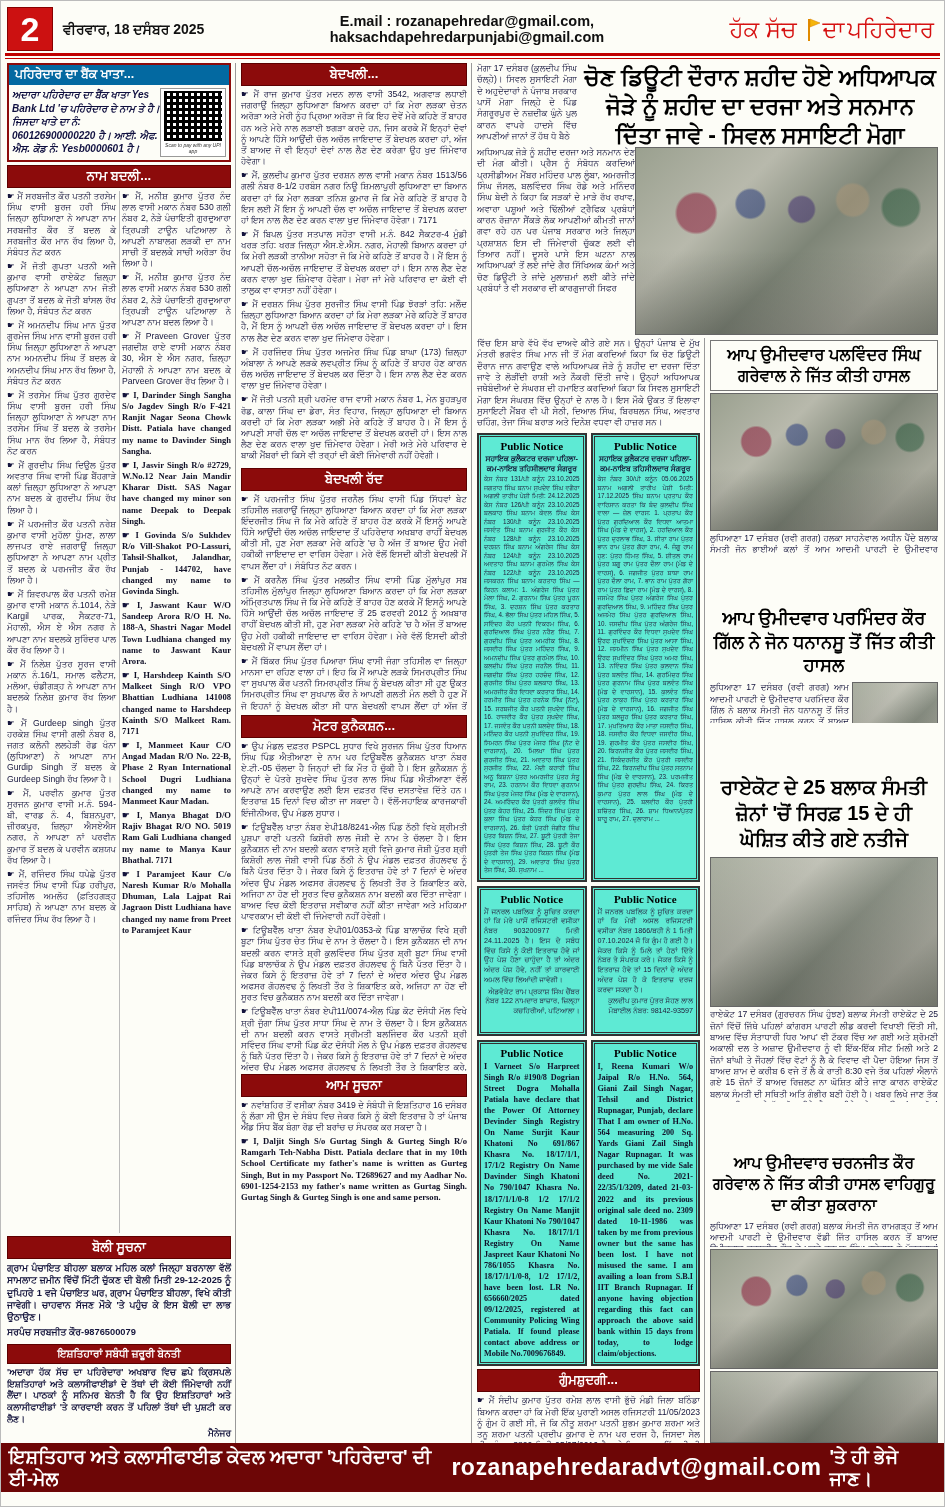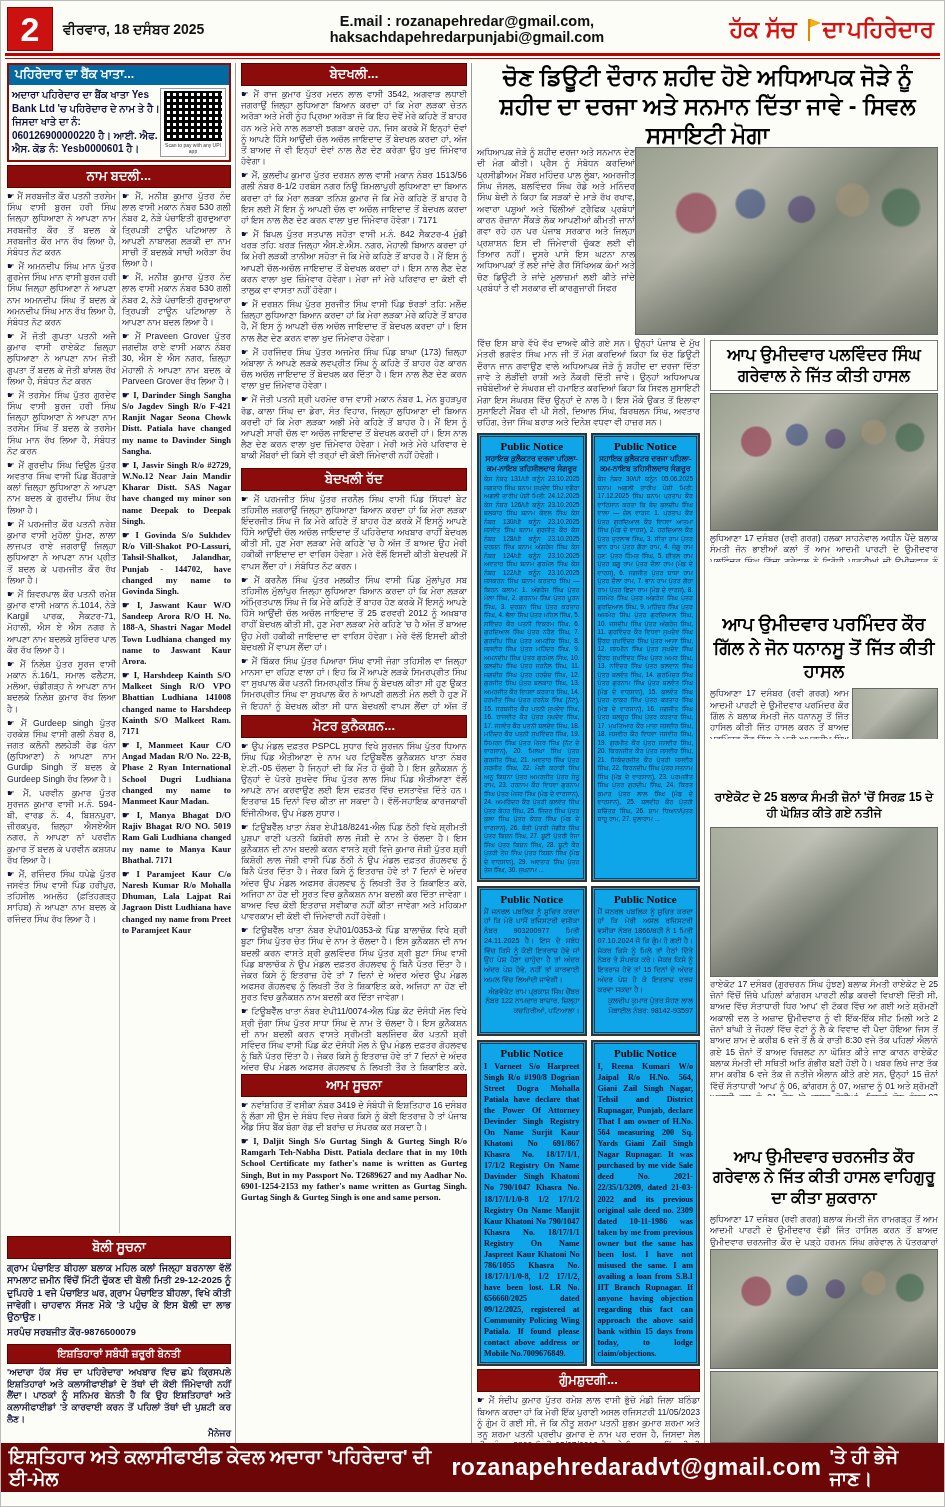--- a/index.html
+++ b/index.html
@@ -5,42 +5,42 @@
   * { margin:0; padding:0; box-sizing:border-box; }
   html,body { width:945px; }
   body { font-family:"Liberation Sans","DejaVu Sans",sans-serif; background:#e8e8e4; }
   .page { width:945px; height:1507px; background:#fdfdf7; position:relative; overflow:hidden; border:1px solid #bbb; }
 
   
   .hdr { display:flex; align-items:center; height:52px; padding:4px 10px 0 6px; gap:10px; }
   .pagenum { background:#cc1111; color:#fff; font-weight:bold; font-size:34px; width:46px; height:44px; display:flex; align-items:center; justify-content:center; border:1px solid #880000; }
   .hdate { font-size:14px; font-weight:bold; color:#111; white-space:nowrap; }
   .hmail { flex:1; text-align:center; font-size:14.5px; font-weight:bold; color:#101010; }
-  .masthead { display:flex; align-items:center; gap:3px; font-weight:bold; color:#d61111; font-size:23px; white-space:nowrap; }
+  .masthead { display:flex; align-items:center; gap:3px; font-weight:normal; color:#d61111; font-size:23px; white-space:nowrap; }
   .flagicon { width:20px; height:24px; position:relative; display:inline-block; }
   .flagicon svg { display:block; }
   .redrule { border-top:3px solid #c00000; border-bottom:1px solid #c00000; height:6px; margin:0 4px; }
 
   
   .main { display:flex; gap:5px; padding:4px 6px 0 6px; height:1384px; overflow:hidden; }
   .c1 { width:229px; border-right:1px solid #999; padding-right:4px; display:flex; flex-direction:column; overflow:hidden; }
   .c2 { width:231px; border-right:1px solid #999; padding-right:4px; display:flex; flex-direction:column; overflow:hidden; }
   .rhalf { flex:1; display:flex; flex-direction:column; overflow:hidden; }
 
   .secbar { background:#8c0b0b; color:#fff; text-align:center; font-weight:bold; font-size:13px; padding:2px 0 3px; margin:3px 0; border:1px solid #5d0000; }
   .ptext { font-size:8.6px; line-height:1.3; color:#14143c; text-align:justify; }
   .ptext p { margin-bottom:3px; }
   .ptext p::before { content:"☛ "; color:#14143c; }
   .ptext p.nob::before { content:""; }
   .en { font-family:"Liberation Serif","DejaVu Serif",serif; color:#101028; font-weight:bold; }
 
   
   .bankwrap { border:2px solid #8c0b0b; }
   .bankbar { background:#0369a1; color:#fff; font-weight:bold; font-size:12.5px; padding:2px 6px 3px; display:flex; justify-content:space-between; align-items:center; }
-  .bankrow { display:flex; padding:3px; }
+  .bankrow { display:flex; padding:3px;font-style:italic; }
   .banktext { flex:1; font-size:10px; font-weight:bold; line-height:1.35; color:#101040; }
   .qr { width:66px; border:1px solid #999; background:#fff; padding:2px; text-align:center; }
   .qrpix { width:58px; height:50px; margin:0 auto;
      background:
        repeating-linear-gradient(0deg,#000 0 3px,transparent 3px 6px),
        repeating-linear-gradient(90deg,#000 0 3px,#fff 3px 6px); }
   .qrcap { font-size:5px; color:#333; margin-top:1px; }
 
   .twocol { column-count:2; column-gap:6px; column-rule:1px solid #bbb; flex:1; overflow:hidden; }
 
@@ -62,21 +62,21 @@
                 radial-gradient(circle at 72% 28%, rgba(170,150,120,.55) 0 6%, transparent 7%),
                 radial-gradient(circle at 88% 32%, rgba(40,90,60,.5) 0 6%, transparent 7%),
                 linear-gradient(180deg,transparent 55%, rgba(40,40,40,.25)); }
   .photo.plain::after { background:linear-gradient(180deg, rgba(255,255,255,.15), rgba(30,30,30,.25)); }
 
   .headline2 { font-size:16.5px; font-weight:bold; text-align:center; line-height:1.3; color:#000; border:1px solid #777; padding:3px 2px; margin:2px 0; }
   .headline2.noborder { border:none;margin-top:48px; }
   .story { font-size:8.6px; line-height:1.32; color:#14143c; text-align:justify; overflow:hidden; }
 
   .pnrow { display:flex; gap:4px; margin-top:4px; }
-  .pnbox { flex:1; border:2px solid #333; outline:1px solid #333; outline-offset:-4px; padding:5px 5px; background:#0ea5e9; overflow:hidden; }
+  .pnbox { flex:1; border:2px solid #333; outline:1px solid #333; outline-offset:-4px; padding:5px 5px; background:#5eead4; overflow:hidden; }
   .pnbox h4 { font-family:"Liberation Serif","DejaVu Serif",serif; text-align:center; font-size:11px; margin-bottom:2px; color:#000; }
   .pnbox .sub { text-align:center; font-weight:bold; font-size:7.5px; line-height:1.3; color:#101030; }
   .pnbox .bd { font-size:6.3px; line-height:1.35; color:#20203c; text-align:justify; margin-top:2px; }
   .pnbox .bd.enb { font-size:8.2px; font-family:"Liberation Serif","DejaVu Serif",serif; font-weight:bold; color:#101028; }
 
   .inset { float:right; width:86px; height:100px; margin:0 0 2px 3px; }
 
   
   .pfoot { position:absolute; left:0; right:0; bottom:14px; height:49px; background:#6d0606; color:#fff; display:flex; align-items:center; justify-content:center; gap:8px; padding:0 8px; }
   .pfoot .t { font-size:19px; font-weight:bold; }
@@ -114,22 +114,22 @@
           <div class="banktext">ਅਦਾਰਾ ਪਹਿਰੇਦਾਰ ਦਾ ਬੈਂਕ ਖਾਤਾ Yes Bank Ltd 'ਚ ਪਹਿਰੇਦਾਰ ਦੇ ਨਾਮ ਤੇ ਹੈ। ਜਿਸਦਾ ਖਾਤੇ ਦਾ ਨੰ: 060126900000220 ਹੈ। ਆਈ. ਐਫ. ਐਸ. ਕੋਡ ਨੰ: Yesb0000601 ਹੈ।</div>
           <div class="qr">
             <div class="qrpix"></div>
             <div class="qrcap">Scan to pay with any UPI app</div>
           </div>
         </div>
       </div>
       <div class="secbar">ਨਾਮ ਬਦਲੀ...</div>
       <div class="twocol ptext">
           <p>ਮੈਂ ਸਰਬਜੀਤ ਕੌਰ ਪਤਨੀ ਤਰਸੇਮ ਸਿੰਘ ਵਾਸੀ ਬੁਰਜ ਹਰੀ ਸਿੰਘ ਜਿਲ੍ਹਾ ਲੁਧਿਆਣਾ ਨੇ ਆਪਣਾ ਨਾਮ ਸਰਬਜੀਤ ਕੌਰ ਤੋਂ ਬਦਲ ਕੇ ਸਰਬਜੀਤ ਕੌਰ ਮਾਨ ਰੱਖ ਲਿਆ ਹੈ, ਸੰਬੰਧਤ ਨੋਟ ਕਰਨ</p>
+          <p>ਮੈਂ ਜੋਤੀ ਗੁਪਤਾ ਪਤਨੀ ਅਜੈ ਕੁਮਾਰ ਵਾਸੀ ਰਾਏਕੋਟ ਜ਼ਿਲ੍ਹਾ ਲੁਧਿਆਣਾ ਨੇ ਆਪਣਾ ਨਾਮ ਜੋਤੀ ਗੁਪਤਾ ਤੋਂ ਬਦਲ ਕੇ ਜੋਤੀ ਬਾਂਸਲ ਰੱਖ ਲਿਆ ਹੈ, ਸੰਬੰਧਤ ਨੋਟ ਕਰਨ</p>
           <p>ਮੈਂ ਅਮਨਦੀਪ ਸਿੰਘ ਮਾਨ ਪੁੱਤਰ ਗੁਰਮੇਜ ਸਿੰਘ ਮਾਨ ਵਾਸੀ ਬੁਰਜ ਹਰੀ ਸਿੰਘ ਜਿਲ੍ਹਾ ਲੁਧਿਆਣਾ ਨੇ ਆਪਣਾ ਨਾਮ ਅਮਨਦੀਪ ਸਿੰਘ ਤੋਂ ਬਦਲ ਕੇ ਅਮਨਦੀਪ ਸਿੰਘ ਮਾਨ ਰੱਖ ਲਿਆ ਹੈ, ਸੰਬੰਧਤ ਨੋਟ ਕਰਨ</p>
-          <p>ਮੈਂ ਜੋਤੀ ਗੁਪਤਾ ਪਤਨੀ ਅਜੈ ਕੁਮਾਰ ਵਾਸੀ ਰਾਏਕੋਟ ਜ਼ਿਲ੍ਹਾ ਲੁਧਿਆਣਾ ਨੇ ਆਪਣਾ ਨਾਮ ਜੋਤੀ ਗੁਪਤਾ ਤੋਂ ਬਦਲ ਕੇ ਜੋਤੀ ਬਾਂਸਲ ਰੱਖ ਲਿਆ ਹੈ, ਸੰਬੰਧਤ ਨੋਟ ਕਰਨ</p>
           <p>ਮੈਂ ਤਰਸੇਮ ਸਿੰਘ ਪੁੱਤਰ ਗੁਰਦੇਵ ਸਿੰਘ ਵਾਸੀ ਬੁਰਜ ਹਰੀ ਸਿੰਘ ਜਿਲ੍ਹਾ ਲੁਧਿਆਣਾ ਨੇ ਆਪਣਾ ਨਾਮ ਤਰਸੇਮ ਸਿੰਘ ਤੋਂ ਬਦਲ ਕੇ ਤਰਸੇਮ ਸਿੰਘ ਮਾਨ ਰੱਖ ਲਿਆ ਹੈ, ਸੰਬੰਧਤ ਨੋਟ ਕਰਨ</p>
           <p>ਮੈਂ ਗੁਰਦੀਪ ਸਿੰਘ ਦਿਉਲ ਪੁੱਤਰ ਅਵਤਾਰ ਸਿੰਘ ਵਾਸੀ ਪਿੰਡ ਬੈਂਹਗਾੜੇ ਕਲਾਂ ਜ਼ਿਲ੍ਹਾ ਲੁਧਿਆਣਾ ਨੇ ਆਪਣਾ ਨਾਮ ਬਦਲ ਕੇ ਗੁਰਦੀਪ ਸਿੰਘ ਰੱਖ ਲਿਆ ਹੈ।</p>
           <p>ਮੈਂ ਪਰਮਜੀਤ ਕੌਰ ਪਤਨੀ ਨਰੇਸ਼ ਕੁਮਾਰ ਵਾਸੀ ਮੁਹੱਲਾ ਧੂੰਮਣ, ਲਾਲਾ ਲਾਜਪਤ ਰਾਏ ਜਗਰਾਉਂ ਜਿਲ੍ਹਾ ਲੁਧਿਆਣਾ ਨੇ ਆਪਣਾ ਨਾਮ ਪ੍ਰੀਤ ਤੋਂ ਬਦਲ ਕੇ ਪਰਮਜੀਤ ਕੌਰ ਰੱਖ ਲਿਆ ਹੈ।</p>
           <p>ਮੈਂ ਸ਼ਿਵਰਪਾਲ ਕੌਰ ਪਤਨੀ ਰਮੇਸ਼ ਕੁਮਾਰ ਵਾਸੀ ਮਕਾਨ ਨੰ.1014, ਨੇੜੇ Kargil ਪਾਰਕ, ਸੈਕਟਰ-71, ਮੋਹਾਲੀ, ਐਸ ਏ ਐਸ ਨਗਰ ਨੇ ਆਪਣਾ ਨਾਮ ਬਦਲਕੇ ਸੁਰਿੰਦਰ ਪਾਲ ਕੌਰ ਰੱਖ ਲਿਆ ਹੈ।</p>
           <p>ਮੈਂ ਨਿਲੇਸ਼ ਪੁੱਤਰ ਸੂਰਜ ਵਾਸੀ ਮਕਾਨ ਨੰ.16/1, ਸਮਾਲ ਫਲੈਟਸ, ਮਲੋਆ, ਚੰਡੀਗੜ੍ਹ ਨੇ ਆਪਣਾ ਨਾਮ ਬਦਲਕੇ ਨਿਲੇਸ਼ ਕੁਮਾਰ ਰੱਖ ਲਿਆ ਹੈ।</p>
           <p>ਮੈਂ Gurdeep singh ਪੁੱਤਰ ਹਰਕੇਸ਼ ਸਿੰਘ ਵਾਸੀ ਗਲੀ ਨੰਬਰ 8, ਜਗਤ ਕਲੋਨੀ ਲਲਹੇੜੀ ਰੋਡ ਖੰਨਾ (ਲੁਧਿਆਣਾ) ਨੇ ਆਪਣਾ ਨਾਮ Gurdip Singh ਤੋਂ ਬਦਲ ਕੇ Gurdeep Singh ਰੱਖ ਲਿਆ ਹੈ।</p>
           <p>ਮੈਂ, ਪਰਵੀਨ ਕੁਮਾਰ ਪੁੱਤਰ ਸੁਰਜਨ ਕੁਮਾਰ ਵਾਸੀ ਮ.ਨੰ. 594-ਬੀ, ਵਾਰਡ ਨੰ. 4, ਬਿਸ਼ਨਪੁਰਾ, ਜ਼ੀਰਕਪੁਰ, ਜ਼ਿਲ੍ਹਾ ਐਸਏਐਸ ਨਗਰ, ਨੇ ਆਪਣਾ ਨਾਂ ਪਰਵੀਨ ਕੁਮਾਰ ਤੋਂ ਬਦਲ ਕੇ ਪਰਵੀਨ ਕਸ਼ਯਪ ਰੱਖ ਲਿਆ ਹੈ।</p>
           <p>ਮੈਂ, ਰਜਿੰਦਰ ਸਿੰਘ ਧਪੇਛੇ ਪੁੱਤਰ ਜਸਵੰਤ ਸਿੰਘ ਵਾਸੀ ਪਿੰਡ ਹਰੀਪੁਰ, ਤਹਿਸੀਲ ਅਮਲੋਹ (ਫ਼ਤਿਹਗੜ੍ਹ ਸਾਹਿਬ) ਨੇ ਆਪਣਾ ਨਾਮ ਬਦਲ ਕੇ ਰਜਿੰਦਰ ਸਿੰਘ ਰੱਖ ਲਿਆ ਹੈ।</p>
           <p>ਮੈਂ, ਮਨੀਸ਼ ਕੁਮਾਰ ਪੁੱਤਰ ਨੰਦ ਲਾਲ ਵਾਸੀ ਮਕਾਨ ਨੰਬਰ 530 ਗਲੀ ਨੰਬਰ 2, ਨੇੜੇ ਪੰਚਾਇਤੀ ਗੁਰਦੁਆਰਾ ਤ੍ਰਿਪੜੀ ਟਾਊਨ ਪਟਿਆਲਾ ਨੇ ਆਪਣੀ ਨਾਬਾਲਗ ਲੜਕੀ ਦਾ ਨਾਮ ਸਾਚੀ ਤੋਂ ਬਦਲਕੇ ਸਾਚੀ ਅਰੋੜਾ ਰੱਖ ਲਿਆ ਹੈ।</p>
           <p>ਮੈਂ, ਮਨੀਸ਼ ਕੁਮਾਰ ਪੁੱਤਰ ਨੰਦ ਲਾਲ ਵਾਸੀ ਮਕਾਨ ਨੰਬਰ 530 ਗਲੀ ਨੰਬਰ 2, ਨੇੜੇ ਪੰਚਾਇਤੀ ਗੁਰਦੁਆਰਾ ਤ੍ਰਿਪੜੀ ਟਾਊਨ ਪਟਿਆਲਾ ਨੇ ਆਪਣਾ ਨਾਮ ਬਦਲ ਲਿਆ ਹੈ।</p>
@@ -180,20 +180,21 @@
         </div>
       <div class="secbar">ਆਮ ਸੂਚਨਾ</div>
       <div class="ptext" style="flex:1;overflow:hidden;">
           <p>ਨਵਾਂਸ਼ਹਿਰ ਤੋਂ ਵਸੀਕਾ ਨੰਬਰ 3419 ਦੇ ਸੰਬੰਧੀ ਜੋ ਇਸ਼ਤਿਹਾਰ 16 ਦਸੰਬਰ ਨੂੰ ਲੱਗਾ ਸੀ ਉਸ ਦੇ ਸੰਬੰਧ ਵਿਚ ਜੇਕਰ ਕਿਸੇ ਨੂੰ ਕੋਈ ਇਤਰਾਜ਼ ਹੈ ਤਾਂ ਪੰਜਾਬ ਐਂਡ ਸਿੰਧ ਬੈਂਕ ਬੰਗਾ ਰੋਡ ਦੀ ਬਰਾਂਚ ਚ ਸੰਪਰਕ ਕਰ ਸਕਦਾ ਹੈ।</p>
           <p class="en">I, Daljit Singh S/o Gurtag Singh &amp; Gurteg Singh R/o Ramgarh Teh-Nabha Distt. Patiala declare that in my 10th School Certificate my father's name is written as Gurteg Singh, But in my Passport No. T2689627 and my Aadhar No. 6901-1254-2153 my father's name written as Gurtag Singh. Gurtag Singh &amp; Gurteg Singh is one and same person.</p>
         </div>
     </section>
 
     <section class="rhalf">
       <div class="rowA">
+        <div class="leadcol story">ਮੋਗਾ 17 ਦਸੰਬਰ (ਕੁਲਦੀਪ ਸਿੰਘ ਚੱਲ੍ਹੇ)। ਸਿਵਲ ਸੁਸਾਇਟੀ ਮੋਗਾ ਦੇ ਅਹੁਦੇਦਾਰਾਂ ਨੇ ਪੰਜਾਬ ਸਰਕਾਰ ਪਾਸੋਂ ਮੋਗਾ ਜਿਲ੍ਹੇ ਦੇ ਪਿੰਡ ਸੰਗਰੂਰਪੁਰ ਦੇ ਨਜ਼ਦੀਕ ਘੁੰਨੇ ਪੁਲ ਕਾਰਨ ਵਾਪਰੇ ਹਾਦਸੇ ਵਿੱਚ ਆਪਣੀਆਂ ਜਾਨਾਂ ਤੋਂ ਹੱਥ ਧੋ ਬੈਠੇ</div>
         <h1 class="headline1">ਚੋਣ ਡਿਊਟੀ ਦੌਰਾਨ ਸ਼ਹੀਦ ਹੋਏ ਅਧਿਆਪਕ ਜੋੜੇ ਨੂੰ ਸ਼ਹੀਦ ਦਾ ਦਰਜਾ ਅਤੇ ਸਨਮਾਨ ਦਿੱਤਾ ਜਾਵੇ - ਸਿਵਲ ਸੁਸਾਇਟੀ ਮੋਗਾ</h1>
       </div>
       <div class="rowB">
         <div class="sidecol story">ਅਧਿਆਪਕ ਜੋੜੇ ਨੂੰ ਸ਼ਹੀਦ ਦਰਜਾ ਅਤੇ ਸਨਮਾਨ ਦੇਣ ਦੀ ਮੰਗ ਕੀਤੀ। ਪ੍ਰੈਸ ਨੂੰ ਸੰਬੋਧਨ ਕਰਦਿਆਂ ਪ੍ਰਸੀਡੀਅਮ ਮੈਂਬਰ ਮਹਿੰਦਰ ਪਾਲ ਲੂੰਬਾ, ਅਮਰਜੀਤ ਸਿੰਘ ਜੱਸਲ, ਬਲਵਿੰਦਰ ਸਿੰਘ ਰੋਡੇ ਅਤੇ ਮਨਿੰਦਰ ਸਿੰਘ ਬੇਦੀ ਨੇ ਕਿਹਾ ਕਿ ਸੜਕਾਂ ਦੇ ਮਾੜੇ ਰੱਖ ਰਖਾਵ, ਅਵਾਰਾ ਪਸ਼ੂਆਂ ਅਤੇ ਢਿੱਲੀਆਂ ਟ੍ਰੈਫਿਕ ਪ੍ਰਬੰਧਾਂ ਕਾਰਨ ਰੋਜ਼ਾਨਾ ਸੈਂਕੜੇ ਲੋਕ ਆਪਣੀਆਂ ਕੀਮਤੀ ਜਾਨਾਂ ਗਵਾ ਰਹੇ ਹਨ ਪਰ ਪੰਜਾਬ ਸਰਕਾਰ ਅਤੇ ਜਿਲ੍ਹਾ ਪ੍ਰਸ਼ਾਸ਼ਨ ਇਸ ਦੀ ਜਿੰਮੇਵਾਰੀ ਚੁੱਕਣ ਲਈ ਵੀ ਤਿਆਰ ਨਹੀਂ। ਦੂਸਰੇ ਪਾਸੇ ਇਸ ਘਟਨਾ ਨਾਲ ਅਧਿਆਪਕਾਂ ਤੋਂ ਲਏ ਜਾਂਦੇ ਗੈਰ ਸਿੱਖਿਅਕ ਕੰਮਾਂ ਅਤੇ ਚੋਣ ਡਿਊਟੀ ਤੇ ਜਾਂਦੇ ਮੁਲਾਜ਼ਮਾਂ ਲਈ ਕੀਤੇ ਜਾਂਦੇ ਪ੍ਰਬੰਧਾਂ ਤੇ ਵੀ ਸਰਕਾਰ ਦੀ ਕਾਰਗੁਜਾਰੀ ਸਿਫਰ</div>
         <div class="photo" style="flex:1"></div>
       </div>
       <div class="rowCD">
 
         <div class="c3">
           <div class="story" style="max-height:96px">ਵਿੱਚ ਇਸ ਬਾਰੇ ਵੱਖੋ ਵੱਖ ਦਾਅਵੇ ਕੀਤੇ ਗਏ ਸਨ। ਉਨ੍ਹਾਂ ਪੰਜਾਬ ਦੇ ਮੁੱਖ ਮੰਤਰੀ ਭਗਵੰਤ ਸਿੰਘ ਮਾਨ ਜੀ ਤੋਂ ਮੰਗ ਕਰਦਿਆਂ ਕਿਹਾ ਕਿ ਚੋਣ ਡਿਊਟੀ ਦੌਰਾਨ ਜਾਨ ਗਵਾਉਣ ਵਾਲੇ ਅਧਿਆਪਕ ਜੋੜੇ ਨੂੰ ਸ਼ਹੀਦ ਦਾ ਦਰਜਾ ਦਿੱਤਾ ਜਾਵੇ ਤੇ ਲੋੜੀਂਦੀ ਰਾਸ਼ੀ ਅਤੇ ਨੌਕਰੀ ਦਿੱਤੀ ਜਾਵੇ। ਉਨ੍ਹਾਂ ਅਧਿਆਪਕ ਜਥੇਬੰਦੀਆਂ ਦੇ ਸੰਘਰਸ਼ ਦੀ ਹਮਾਇਤ ਕਰਦਿਆਂ ਕਿਹਾ ਕਿ ਸਿਵਲ ਸੁਸਾਇਟੀ ਮੋਗਾ ਇਸ ਸੰਘਰਸ਼ ਵਿੱਚ ਉਨ੍ਹਾਂ ਦੇ ਨਾਲ ਹੈ। ਇਸ ਮੌਕੇ ਉਕਤ ਤੋਂ ਇਲਾਵਾ ਸੁਸਾਇਟੀ ਮੈਂਬਰ ਵੀ ਪੀ ਸੇਠੀ, ਦਿਆਲ ਸਿੰਘ, ਬਿਰਥਲਨ ਸਿੰਘ, ਅਵਤਾਰ ਚਹਿੰਗ, ਤੇਜਾ ਸਿੰਘ ਬਰਾੜ ਅਤੇ ਦਿਨੇਸ਼ ਵਧਵਾ ਵੀ ਹਾਜ਼ਰ ਸਨ।</div>
@@ -239,21 +240,21 @@
 
         <div class="c4">
           <h2 class="headline2">ਆਪ ਉਮੀਦਵਾਰ ਪਲਵਿੰਦਰ ਸਿੰਘ ਗਰੇਵਾਲ ਨੇ ਜਿੱਤ ਕੀਤੀ ਹਾਸਲ</h2>
           <div class="photo" style="height:138px;flex:none"></div>
           <div class="story" style="max-height:108px;margin-top:2px">ਲੁਧਿਆਣਾ 17 ਦਸੰਬਰ (ਰਵੀ ਗਰਗ) ਹਲਕਾ ਸਾਹਨੇਵਾਲ ਅਧੀਨ ਪੈਂਦੇ ਬਲਾਕ ਸੰਮਤੀ ਜੋਨ ਭਾਈਆਂ ਕਲਾਂ ਤੋਂ ਆਮ ਆਦਮੀ ਪਾਰਟੀ ਦੇ ਉਮੀਦਵਾਰ ਪਲਵਿੰਦਰ ਸਿੰਘ ਗਿੱਦਾ ਗਰੇਵਾਲ ਨੇ ਵਿਰੋਧੀ ਪਾਰਟੀਆਂ ਦੀ ਉਮੀਦਵਾਰ ਨੂੰ ਹਰਾ ਕੇ 90 ਦੇ ਕਰੀਬ ਵੋਟਾਂ ਨਾਲ ਜਿੱਤ ਹਾਸਿਲ ਕੀਤੀ। ਜਿੱਤ ਹਾਸਿਲ ਕਰਨ ਤੇ ਉਹਨਾਂ ਪਾਰਟੀ ਹਾਈ ਕਮਾਂਡ ਪੰਜਾਬ ਦੇ ਕੈਬਨਿਟ ਮੰਤਰੀ ਹਰਦੀਪ ਸਿੰਘ ਮੁੰਡੀਆ ਸਮੇਤ ਵੋਟਰ ਸਪੋਰਟਰਾਂ ਅਤੇ ਇਲਾਕਾ ਨਿਵਾਸੀਆਂ ਦਾ ਧੰਨਵਾਦ ਕੀਤਾ ਅਤੇ ਆਖਿਆ ਕਿ ਮੈਂ ਵਾਅਦਾ ਕਰਦਾ ਹਾਂ ਕਿ ਉਹਨਾਂ ਦੀ ਉਮੀਦਾਂ ਤੇ ਖਰਾ ਉਤਰਾਂਗਾ ਤੇ ਇੱਕ-ਇੱਕ ਵਿਕਾਸ ਕਾਰਜ ਦਾ ਕੰਮ ਕਰਵਾਇਆ ਜਾਵੇਗਾ।</div>
           <h2 class="headline2 noborder" style="font-size:18px">ਆਪ ਉਮੀਦਵਾਰ ਪਰਮਿੰਦਰ ਕੌਰ ਗਿੱਲ ਨੇ ਜੋਨ ਧਨਾਨਸੂ ਤੋਂ ਜਿੱਤ ਕੀਤੀ ਹਾਸਲ</h2>
           <div class="story" style="max-height:148px">
             <span class="photo inset plain" style="display:block"></span>
             <span>ਲੁਧਿਆਣਾ 17 ਦਸੰਬਰ (ਰਵੀ ਗਰਗ) ਆਮ ਆਦਮੀ ਪਾਰਟੀ ਦੇ ਉਮੀਦਵਾਰ ਪਰਮਿੰਦਰ ਕੌਰ ਗਿੱਲ ਨੇ ਬਲਾਕ ਸੰਮਤੀ ਜੋਨ ਧਨਾਨਸੂ ਤੋਂ ਜਿੱਤ ਹਾਸਿਲ ਕੀਤੀ ਜਿੱਤ ਹਾਸਲ ਕਰਨ ਤੋਂ ਬਾਅਦ ਪਰਮਿੰਦਰ ਕੌਰ ਗਿੱਲ ਦੇ ਪਤੀ ਅਮਰਦੀਪ ਸਿੰਘ ਗਿੱਲ ਨੇ ਪੱਤਰਕਾਰਾਂ ਨਾਲ ਗੱਲਬਾਤ ਕਰਦਿਆਂ ਸਾਰੇ ਹੀ ਵੋਟਰਾਂ ਅਤੇ ਸਪੋਟਰਾਂ ਦਾ ਧੰਨਵਾਦ ਕਰਦਿਆਂ ਕਿਹਾ ਕਿ ਕੈਬਨਿਟ ਹਰਦੀਪ ਸਿੰਘ ਮੁੰਡੀਆ ਨੇ ਉਹਨਾਂ ਤੇ ਵਿਸ਼ਵਾਸ ਕਰਕੇ ਉਹਨਾਂ ਨੂੰ ਟਿਕਟ ਦਿੱਤੀ ਸੀ ਸਾਰੇ ਹੀ ਵੋਟਰਾਂ ਤੇ ਸਪੋਟਰਾਂ ਦੀ ਮਿਹਨਤ ਸਦਕਾ ਉਹਨਾਂ ਨੇ ਇਹ ਸੀਟ ਜਿੱਤ ਕੇ ਪਾਰਟੀ ਦੀ ਝੋਲੀ ਪਾਈ ਹੈ। ਉਹਨਾਂ ਨੇ ਕਿਹਾ ਕਿ ਜਿਸ ਵਿਸ਼ਵਾਸ ਨਾਲ ਪਾਰਟੀ ਅਤੇ ਵੋਟਰਾਂ ਨੇ ਉਹਨਾਂ ਨੂੰ ਵੋਟ ਪਾ ਕੇ ਜਿਤਾਇਆ ਹੈ ਉਹ ਵੀ ਉਹਨਾਂ ਦੀਆਂ ਉਮੀਦਾਂ ਤੇ ਖਰਾ ਉਤਰਨਗੇ ਅਤੇ ਸੇਵਾ ਵਿੱਚ ਹਰ ਸਮੇਂ ਹਾਜ਼ਿਰ ਰਹਿਣਗੇ।</span>
           </div>
-          <h2 class="headline2 noborder" style="font-size:12px">ਰਾਏਕੋਟ ਦੇ 25 ਬਲਾਕ ਸੰਮਤੀ ਜ਼ੋਨਾਂ 'ਚੋਂ ਸਿਰਫ਼ 15 ਦੇ ਹੀ ਘੋਸ਼ਿਤ ਕੀਤੇ ਗਏ ਨਤੀਜੇ</h2>
+          <h2 class="headline2 noborder" style="font-size:20px">ਰਾਏਕੋਟ ਦੇ 25 ਬਲਾਕ ਸੰਮਤੀ ਜ਼ੋਨਾਂ 'ਚੋਂ ਸਿਰਫ਼ 15 ਦੇ ਹੀ ਘੋਸ਼ਿਤ ਕੀਤੇ ਗਏ ਨਤੀਜੇ</h2>
           <div class="photo plain" style="height:150px;flex:none"></div>
           <div class="story" style="max-height:238px;margin-top:2px">ਰਾਏਕੋਟ 17 ਦਸੰਬਰ (ਗੁਰਚਰਨ ਸਿੰਘ ਹੁੰਝਣ) ਬਲਾਕ ਸੰਮਤੀ ਰਾਏਕੋਟ ਦੇ 25 ਜ਼ੋਨਾਂ ਵਿੱਚੋਂ ਜਿੱਥੇ ਪਹਿਲਾਂ ਕਾਂਗਰਸ ਪਾਰਟੀ ਲੀਡ ਕਰਦੀ ਵਿਖਾਈ ਦਿੱਤੀ ਸੀ, ਬਾਅਦ ਵਿੱਚ ਸੱਤਾਧਾਰੀ ਧਿਰ 'ਆਪ' ਵੀ ਟੱਕਰ ਵਿੱਚ ਆ ਗਈ ਅਤੇ ਸ਼੍ਰੋਮਣੀ ਅਕਾਲੀ ਦਲ ਤੇ ਅਜ਼ਾਦ ਉਮੀਦਵਾਰ ਨੂੰ ਵੀ ਇੱਕ-ਇੱਕ ਸੀਟ ਮਿਲੀ ਅਤੇ 2 ਜ਼ੋਨਾਂ ਬਾਂਘੀ ਤੇ ਜੌਹਲਾਂ ਵਿੱਚ ਵੋਟਾਂ ਨੂੰ ਲੈ ਕੇ ਵਿਵਾਦ ਵੀ ਪੈਦਾ ਹੋਇਆ ਜਿਸ ਤੋਂ ਬਾਅਦ ਸ਼ਾਮ ਦੇ ਕਰੀਬ 6 ਵਜੇ ਤੋਂ ਲੈ ਕੇ ਰਾਤੀ 8:30 ਵਜੇ ਤੱਕ ਪਹਿਲਾਂ ਐਲਾਨੇ ਗਏ 15 ਜ਼ੋਨਾਂ ਤੋਂ ਬਾਅਦ ਰਿਜ਼ਲਟ ਨਾ ਘੋਸ਼ਿਤ ਕੀਤੇ ਜਾਣ ਕਾਰਨ ਰਾਏਕੋਟ ਬਲਾਕ ਸੰਮਤੀ ਦੀ ਸਥਿਤੀ ਅਤਿ ਗੰਭੀਰ ਬਣੀ ਹੋਈ ਹੈ। ਖਬਰ ਲਿਖੇ ਜਾਣ ਤੱਕ ਸ਼ਾਮ ਕਰੀਬ 6 ਵਜੇ ਤੱਕ ਜੋ ਨਤੀਜੇ ਐਲਾਨ ਕੀਤੇ ਗਏ ਸਨ, ਉਨ੍ਹਾਂ 15 ਜ਼ੋਨਾਂ ਵਿੱਚੋਂ ਸੱਤਾਧਾਰੀ 'ਆਪ' ਨੂੰ 06, ਕਾਂਗਰਸ ਨੂੰ 07, ਅਜ਼ਾਦ ਨੂੰ 01 ਅਤੇ ਸ਼੍ਰੋਮਣੀ ਅਕਾਲੀ ਦਲ ਨੂੰ 01 ਜ਼ੋਨ 'ਤੇ ਕਾਬਜ਼ ਹੋਈਆਂ, ਜਿਨ੍ਹਾਂ ਚੋਣ ਨੰਬਰ-03 ਐਗੋਆਣਾ ਤੋਂ 'ਆਪ' ਦੀ ਸੁਖਵਿੰਦਰ ਕੌਰ 97 ਵੋਟਾਂ ਨਾਲ, ਜ਼ੋਨ ਨੰਬਰ-04 ਸੁਧਾਰ ਤੋਂ 'ਆਪ' ਦੀ ਪਲਵਿੰਦਰ ਸਿੰਘ 65 ਵੋਟਾਂ, ਜ਼ੋਨ ਨੰਬਰ-05 ਅੱਬੂਵਾਲ ਤੋਂ 'ਆਪ' ਦੇ ਗੁਰਮੁੱਖ ਸਿੰਘ 186 ਵੋਟਾਂ, ਜ਼ੋਨ-07 ਹਲਵਾਰਾ ਤੋਂ ਕਾਂਗਰਸ ਦੀ ਕਿਰਨਜੀਤ ਕੌਰ 422 ਵੋਟਾਂ, ਜ਼ੋਨ-09 ਗੋਂਦਵਾਲ ਤੋਂ ਕਾਂਗਰਸ ਦੀ ਵਰਿੰਦਰਪਾਲ ਕੌਰ 289 ਵੋਟਾਂ, ਜ਼ੋਨ-11 ਪੱਖੋਵਾਲ ਤੋਂ 'ਆਪ' ਦੀ ਚੰਦਰ ਕਾਂਬਾ 432 ਵੋਟਾਂ, ਜ਼ੋਨ-12 ਡਾਂਗੋ ਤੋਂ 'ਆਪ' ਦੀ ਦਲਜੀਤ ਕੌਰ 2 ਵੋਟਾਂ, ਜ਼ੋਨ-13 ਰਛੀਨ ਤੋਂ ਸ਼੍ਰੋਮਣੀ ਅਕਾਲੀ ਦਲ ਦੇ ਹਰਬੰਸ ਸਿੰਘ 69 ਵੋਟਾਂ, ਜ਼ੋਨ-15 ਲੋਹਟਬੱਦੀ ਤੋਂ ਕਾਂਗਰਸ ਦੇ ਕੁਲਦੀਪ ਸਿੰਘ 179 ਵੋਟਾਂ, ਜ਼ੋਨ-16 ਸੰਹੋਲਾਂ ਤੋਂ 'ਆਪ' ਦੇ ਗੁਰਦੀਪ ਸਿੰਘ 7 ਵੋਟਾਂ, ਜ਼ੋਨ-17 ਸਹਿਬਾਜ਼ਪੁਰਾ ਤੋਂ ਕਾਂਗਰਸ ਦੀ ਸੰਦੀਪ ਕੌਰ 320 ਵੋਟਾਂ, ਜ਼ੋਨ-18 ਜਲਾਲਦੀਵਾਲ ਤੋਂ ਕਾਂਗਰਸ ਦੀ ਪ੍ਰਿਤਪਾਲ ਕੌਰ 137 ਵੋਟਾਂ, ਜ਼ੋਨ-21 ਨੱਥੋਵਾਲ ਤੋਂ ਕਾਂਗਰਸ ਦੇ ਮੱਖਣ ਸਿੰਘ 121 ਵੋਟਾਂ, ਜ਼ੋਨ-22 ਭੋਰਛਾਂ ਤੋਂ ਕਾਂਗਰਸ ਦੀ ਸਿਮਰਜੀਤ ਕੌਰ ਗਿੱਲ 877 ਵੋਟਾਂ, ਜ਼ੋਨ-23 ਕਲਸੀਆਂ ਤੋਂ ਅਜ਼ਾਦ ਉਮੀਦਵਾਰ ਹਰਜੀਤ ਸਿੰਘ 230 ਵੋਟਾਂ ਨਾਲ ਜੇਤੂ ਰਹੇ, ਜਦਕਿ ਖਬਰ ਲਿਖੇ ਜਾਣ ਤੱਕ ਜ਼ੋਨ ਨੰਬਰ-01 ਤਲਵੰਡ�ੀ ਰਾਏ, ਜ਼ੋਨ ਨੰਬਰ-02 ਬੁਰਜ ਹਰੀ ਸਿੰਘ, ਜ਼ੋਨ ਨੰਬਰ-06 ਅਕਾਲਗੜ੍ਹ, ਜ਼ੋਨ ਨੰਬਰ-08 ਟੂਸਾ, ਜ਼ੋਨ ਨੰਬਰ-10 ਮਾਂਡਲ, ਜ਼ੋਨ ਨੰਬਰ-14 ਘੜੂੰਦੀ, ਜ਼ੋਨ ਨੰਬਰ-19 ਬੇਮਾਰਾਏ ਖੁਰਦ, ਜ਼ੋਨ ਨੰਬਰ-20 ਬੱਸੀਆਂ, ਜ਼ੋਨ ਨੰਬਰ-24 ਬਿੱਜਲ ਅਤੇ ਜ਼ੋਨ ਨੰਬਰ-25 ਭਾਮੀਪੁਰ ਦੇ ਨਤੀਜੇ ਪ੍ਰਸ਼ਾਸਨ ਵੱਲੋਂ ਬਿਨ੍ਹਾਂ ਕਿਸੇ ਕਾਰਨ ਦੱਸੇ ਐਲਾਨ ਨਹੀਂ ਕੀਤੇ ਗਏ। ਇਸਦੇ ਨਾਲ ਹੀ ਜ਼ਿਲ੍ਹਾ ਪ੍ਰੀਸ਼ਦ ਦੇ 3 ਜ਼ੋਨਾਂ ਪੱਖੋਵਾਲ, ਬਿੱਜਲ ਤੇ ਸੁਧਾਰ ਤੋਂ ਕੁਮਵਾਰ ਉਮੀਦਵਾਰ ਰਾਜਵਿੰਦਰ ਕੌਰ ਬਰਾੜ, ਸੁਖਭਿੰਦਰ ਸਿੰਘ ਨਿੱਕਾ ਤੇ ਸਤਵੰਤ ਸਿੰਘ ਤਿੰਨੇ ਕਾਂਗਰਸ ਪਾਰਟੀ ਦੇ ਉਮੀਦਵਾਰ ਲੀਡ ਕਰ ਰਹੇ ਸਨ।</div>
           <h2 class="headline2 noborder" style="font-size:16px">ਆਪ ਉਮੀਦਵਾਰ ਚਰਨਜੀਤ ਕੌਰ ਗਰੇਵਾਲ ਨੇ ਜਿੱਤ ਕੀਤੀ ਹਾਸਲ ਵਾਹਿਗੁਰੂ ਦਾ ਕੀਤਾ ਸ਼ੁਕਰਾਨਾ</h2>
           <div class="story" style="max-height:110px">ਲੁਧਿਆਣਾ 17 ਦਸੰਬਰ (ਰਵੀ ਗਰਗ) ਬਲਾਕ ਸੰਮਤੀ ਜੋਨ ਰਾਮਗੜ੍ਹ ਤੋਂ ਆਮ ਆਦਮੀ ਪਾਰਟੀ ਦੇ ਉਮੀਦਵਾਰ ਵੱਡੀ ਜਿੱਤ ਹਾਸਿਲ ਕਰਨ ਤੋਂ ਬਾਅਦ ਉਮੀਦਵਾਰ ਚਰਨਜੀਤ ਕੌਰ ਦੇ ਪੜ੍ਹੇ ਹਰਮਨ ਸਿੰਘ ਗਰੇਵਾਲ ਨੇ ਪੱਤਰਕਾਰਾਂ ਨਾਲ ਵਾਹਿਗੁਰੂ ਸ਼ੁਕਰਾਨਾ ਕਰਦਿਆਂ ਕਿਹਾ ਕਿ ਵਾਹਿਗੁਰੂ ਜੀ ਦੀ ਕਿਰਪਾ ਅਤੇ ਸਾਰੇ ਸਪੋਰਟਰਾਂ ਦੀ ਮਦਦ ਸਦਕਾ ਇਹ ਜਿੱਤ ਹਾਸਲ ਹੋਈ ਹੈ, ਉਨ੍ਹਾਂ ਨੇ ਕੈਬਨਿਟ ਮੰਤਰੀ ਹਰਦੀਪ ਸਿੰਘ ਮੁੰਡੀਆ ਅਤੇ ਸਮੁੱਚੀ ਪਾਰਟੀ ਹਾਈ ਕਮਾਂਡ ਦਾ ਧੰਨਵਾਦ ਕੀਤਾ ਜਿਨ੍ਹਾਂ ਨੇ ਉਹਨਾਂ ਤੇ ਵਿਸ਼ਵਾਸ ਕਰਕੇ ਪਾਰਟੀ ਦੀ ਟਿਕਟ ਦਿੱਤੀ ਅਤੇ ਉਹਨਾਂ ਵੋਟਰਾਂ ਸਪੋਰਟਰਾਂ ਦਾ ਵੀ ਧੰਨਵਾਦ ਕੀਤਾ ਜਿਨ੍ਹਾਂ ਨੇ ਦਿਨ ਰਾਤ ਮਿਹਨਤ ਕਰਕੇ ਉਹਨਾਂ ਨੂੰ ਇਹ ਸਫਲਤਾ ਹਾਸਲ ਕਰਵਾਈ।</div>
           <div class="photo" style="height:120px;flex:none;margin-top:2px"></div>
           <div class="photo plain" style="height:72px;flex:none;margin-top:2px"></div>
         </div>
       </div>
     </section>
   </div>

